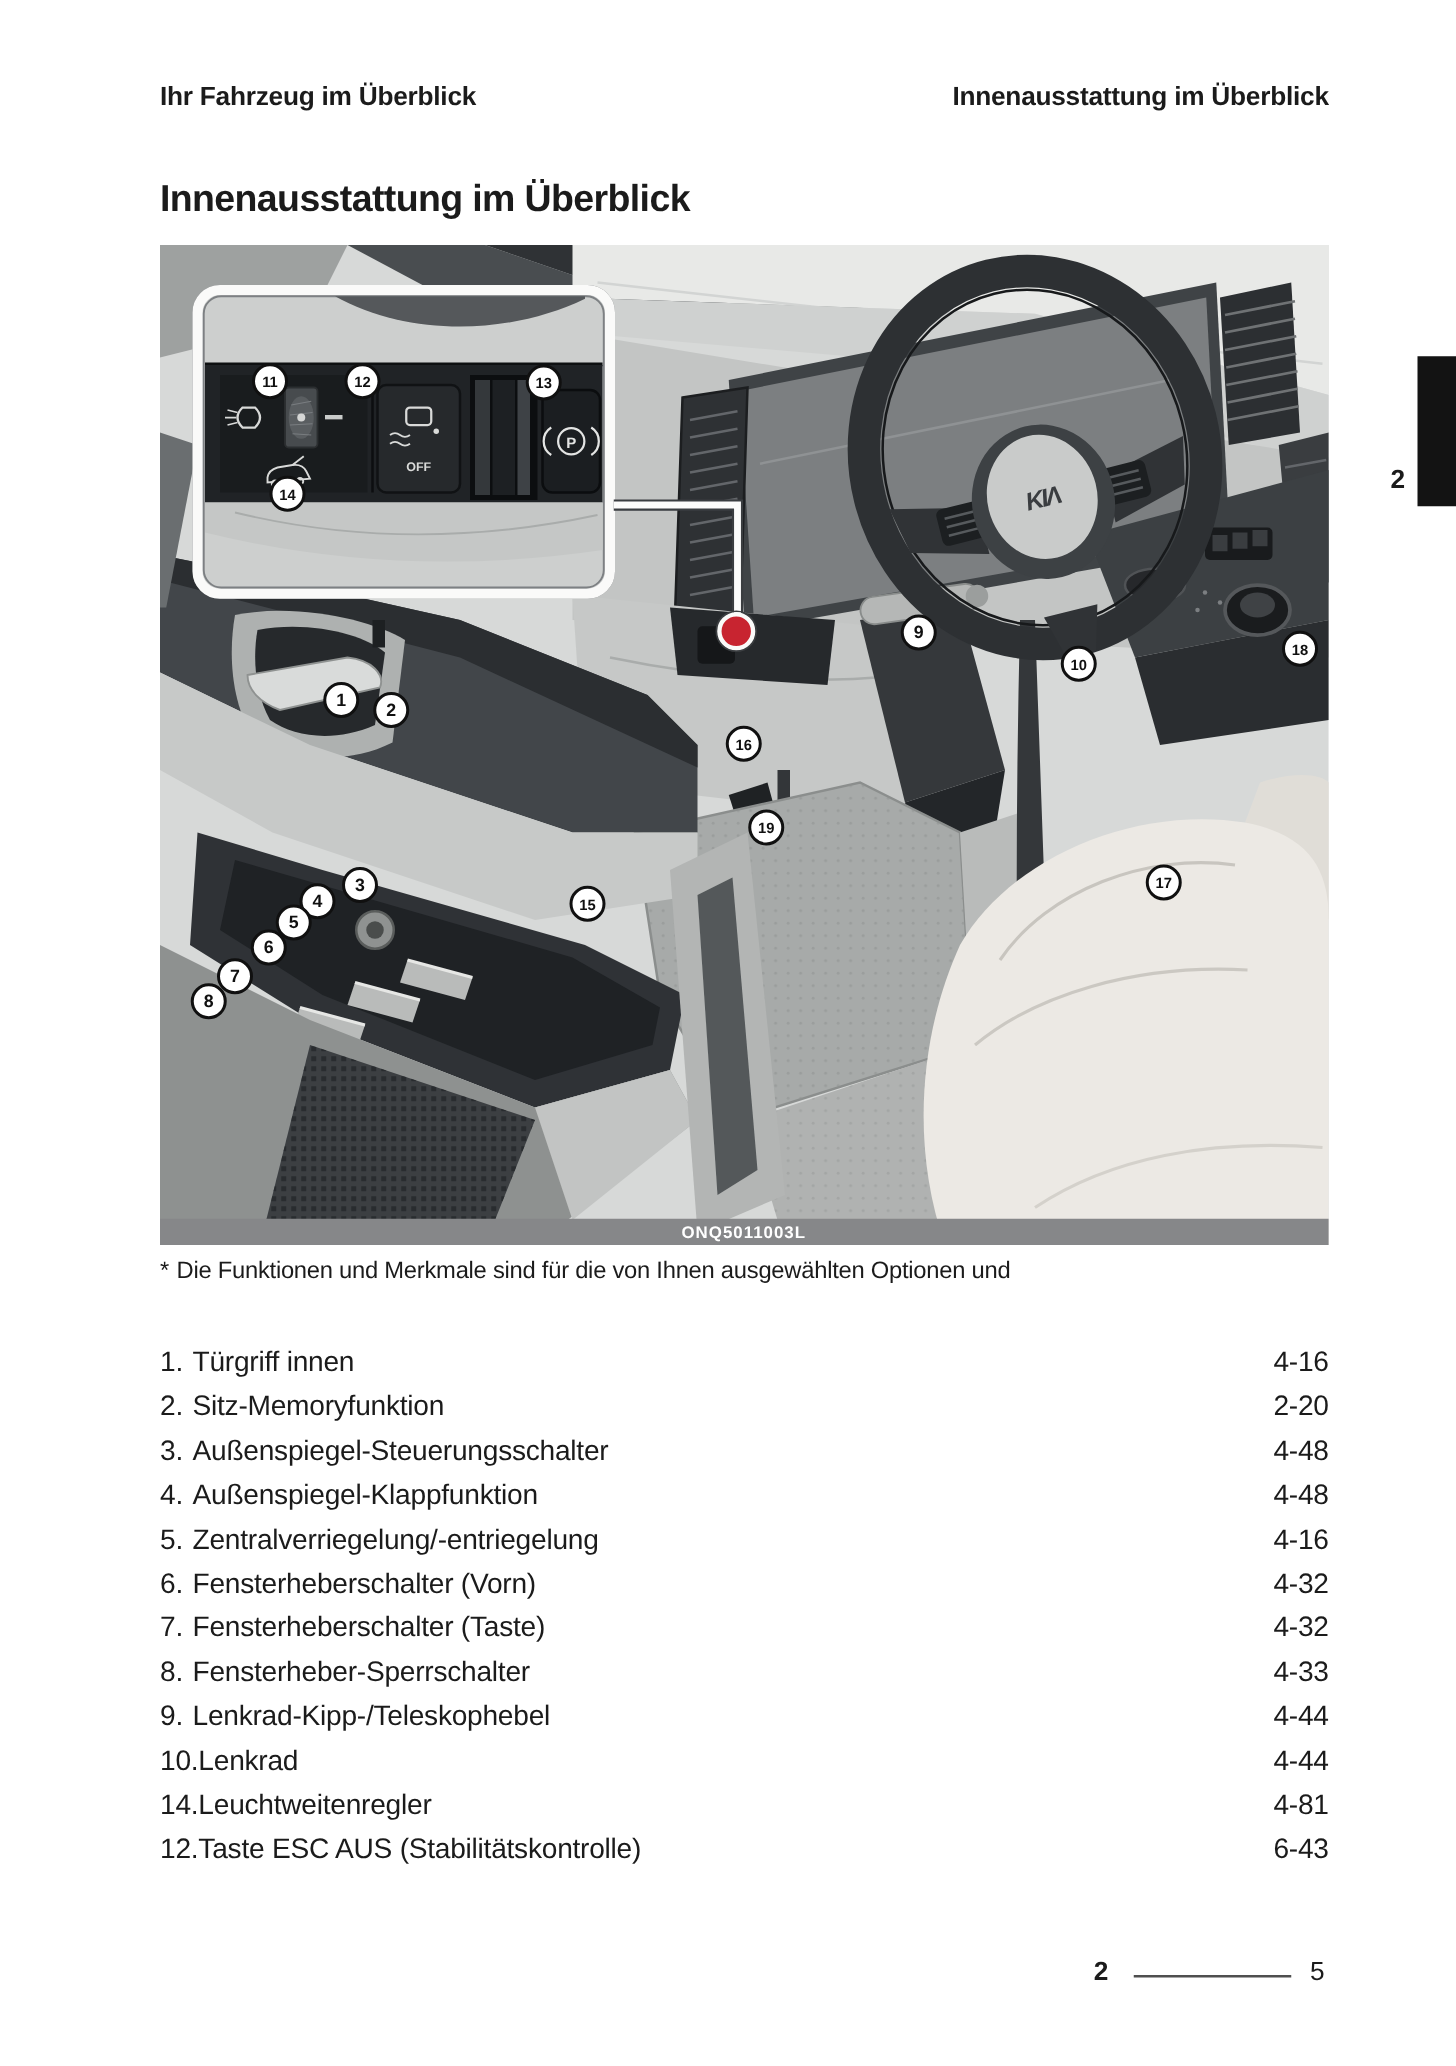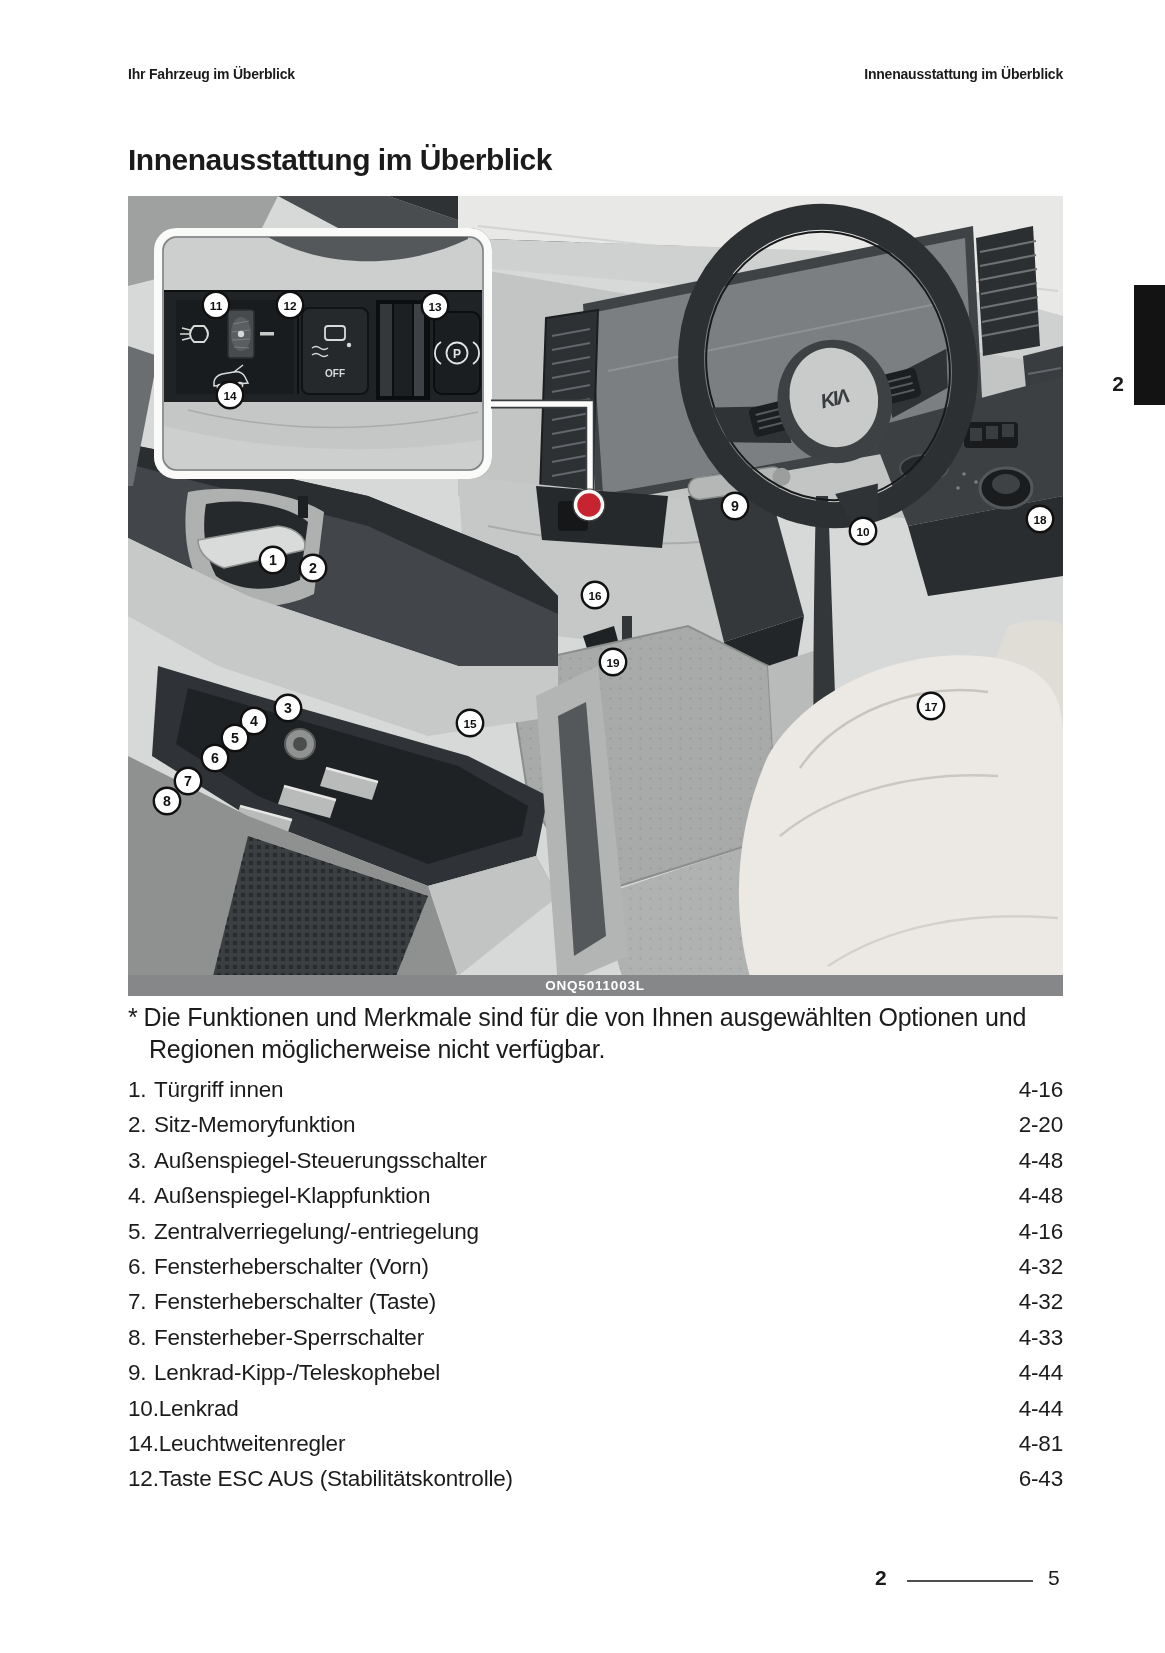--- a/index.html
+++ b/index.html
@@ -1,23 +1,23 @@
 <!DOCTYPE html>
 <html><head>
 <meta charset="utf-8">
 <style>
   html,body{margin:0;padding:0;background:#e9e9e9;}
   .page{position:relative;width:1165px;height:1653px;margin:0 auto;background:#ffffff;
         font-family:"Liberation Sans","DejaVu Sans",sans-serif;color:#1b1b1b;overflow:hidden;}
   .hdr{position:absolute;top:66px;left:128px;width:935px;display:flex;justify-content:space-between;
-       font-size:14px;font-weight:bold;letter-spacing:-0.2px;text-align:right;}
+       font-size:21px;font-weight:bold;letter-spacing:-0.2px;text-align:right;}
   .title{position:absolute;top:143px;left:128px;font-size:30px;font-weight:bold;letter-spacing:-0.5px;}
   .fig{position:absolute;left:128px;top:196px;width:935px;height:800px;}
   .fig svg{display:block;font-family:inherit;}
-  .note{position:absolute;left:128px;top:1001px;width:935px;font-size:25px;line-height:32px;letter-spacing:-0.2px;}
+  .note{position:absolute;left:128px;top:1001px;width:935px;font-size:19px;line-height:32px;letter-spacing:-0.2px;}
   .note .l2{padding-left:21px;}
   .note .star{margin-right:6px;}
   .items{position:absolute;left:128px;top:1072px;width:935px;font-size:22.5px;letter-spacing:-0.2px;}
   .item{display:flex;height:35.4px;line-height:35.4px;}
   .inum{min-width:26px;}
   .ilabel{flex:1;}
   .iref{}
   .sidetab{position:absolute;left:1134px;top:285px;width:31px;height:120px;background:#131313;}
   .sidetab-num{position:absolute;left:1094px;top:372px;width:30px;text-align:right;
                font-size:21px;font-weight:bold;}
@@ -336,21 +336,20 @@
 
       <g>
         <rect x="0" y="779" width="935" height="21" fill="#868789"></rect>
         <text x="467" y="794" text-anchor="middle" font-size="13.5" font-weight="bold" letter-spacing="0.8" fill="#ffffff">ONQ5011003L</text>
       </g>
     </svg>
   </figure>
 
   <div class="note">
     <div class="l1"><span class="star">*</span><span>Die Funktionen und Merkmale sind für die von Ihnen ausgewählten Optionen und</span></div>
-    <div class="l2">Regionen möglicherweise nicht verfügbar.</div>
   </div>
 
   <div class="items" id="items">
       <div class="item">
         <span class="inum">1.</span>
         <span class="ilabel">Türgriff innen</span>
         <span class="iref">4-16</span>
       </div>
       <div class="item">
         <span class="inum">2.</span>

